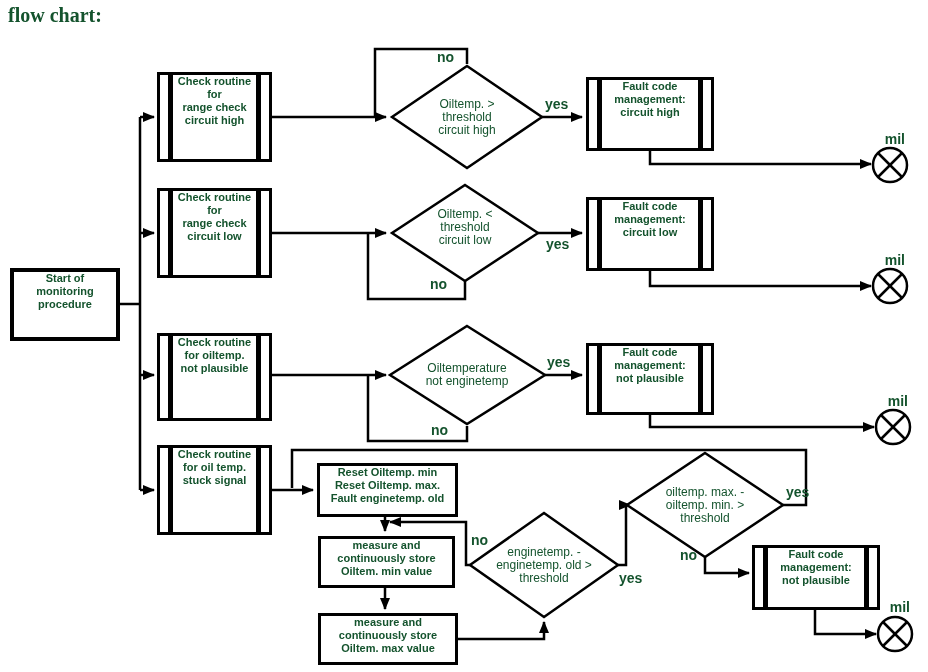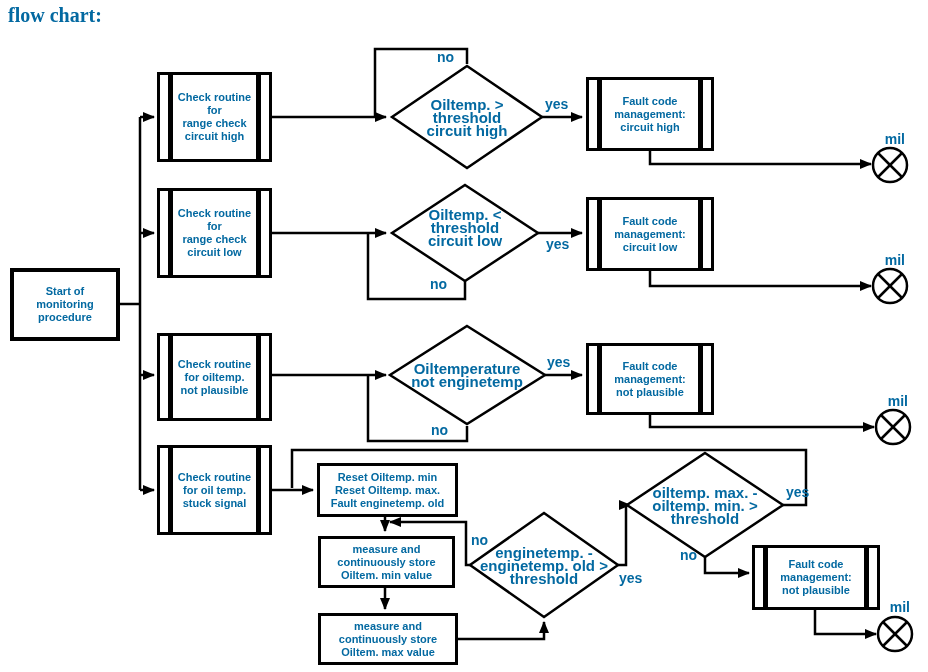--- a/index.html
+++ b/index.html
@@ -1,26 +1,26 @@
 <!DOCTYPE html>
 <html><head>
 <meta charset="utf-8">
 <style>
   html,body { margin:0; padding:0; background:#fff; }
   .canvas { position:relative; width:928px; height:672px; background:#ffffff;
-            font-family:"Liberation Sans", sans-serif; overflow:hidden; color:#0369a1; }
+            font-family:"Liberation Sans", sans-serif; overflow:hidden; color:#14532d; }
   .title { position:absolute; left:8px; top:4px;
            font-family:"Liberation Serif", serif; font-weight:bold; font-size:20px; }
   .node { position:absolute; box-sizing:border-box; border:3px solid #000; background:#fff;
-          display:flex; align-items:center; justify-content:center; text-align:center; }
+          display:flex; align-items:flex-start; justify-content:center; text-align:center; }
   .node .lbl { font-weight:bold; font-size:11px; line-height:13px; white-space:pre-line; padding:0 3px; }
   .start { border-width:4px; }
   .bar { position:absolute; top:0; bottom:0; width:5px; background:#000; }
   .bar.l { left:8px; } .bar.r { right:8px; }
-  .dlabel { position:absolute; text-align:center; font-weight:bold; font-size:15px;
+  .dlabel { position:absolute; text-align:center; font-weight:normal; font-size:12px;
             line-height:13px; white-space:pre-line; }
   .elabel { position:absolute; font-weight:bold; font-size:14px; line-height:12px; }
   .elabel.c { text-align:right; }
   svg.layer { position:absolute; left:0; top:0; }
 </style>
 </head>
 <body>
 
 <div class="canvas">
 

